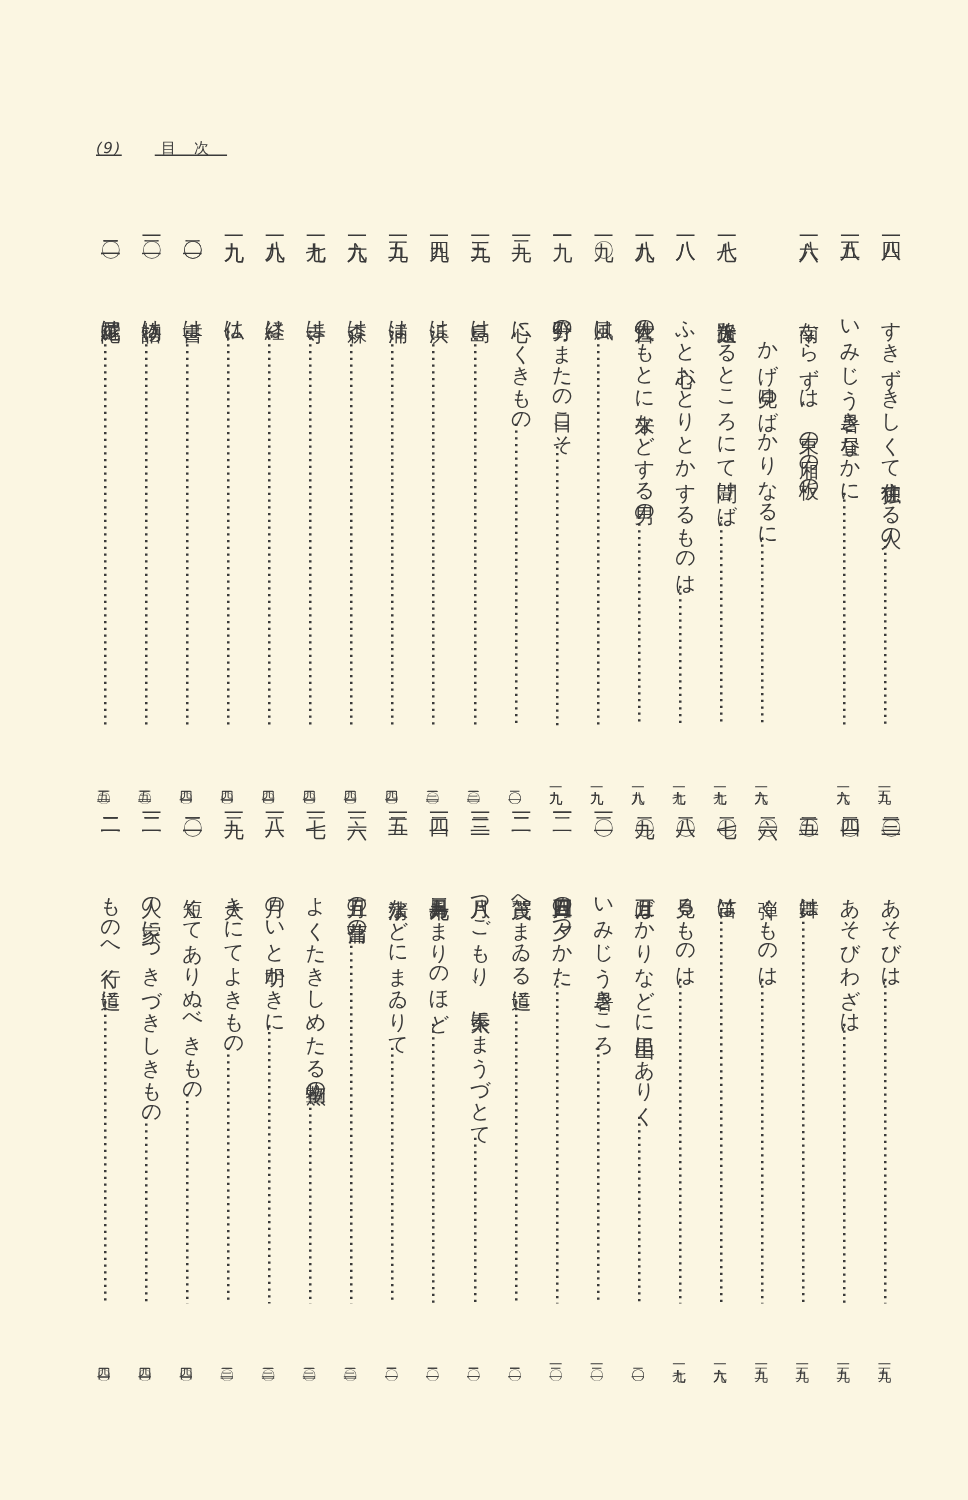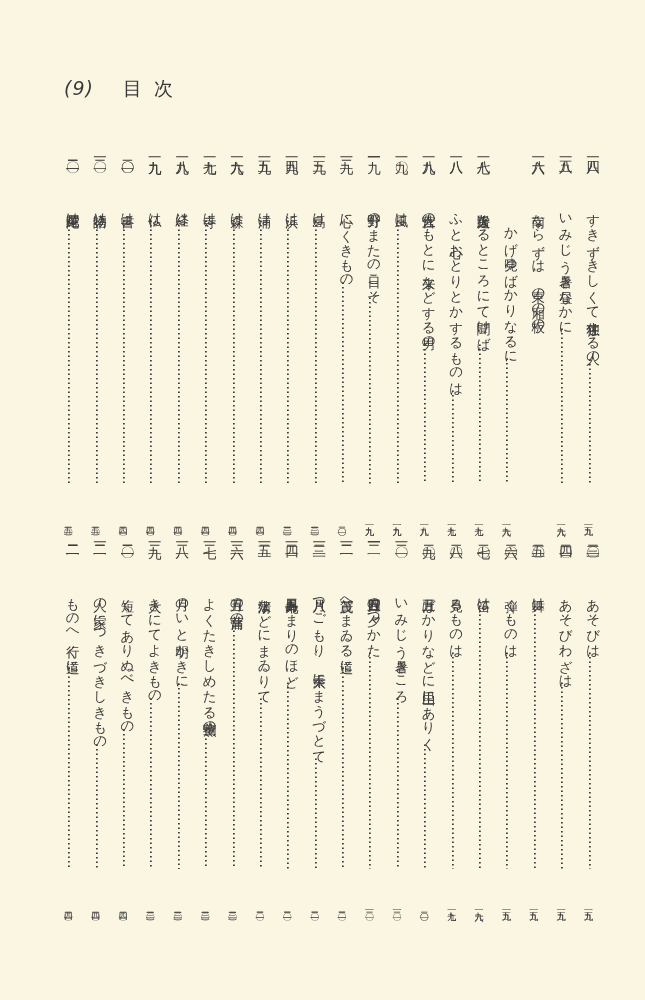--- a/index.html
+++ b/index.html
@@ -1,18 +1,18 @@
 <!DOCTYPE html>
 <html><head>
 <meta charset="utf-8">
 <style>
   html,body{margin:0;padding:0;}
   body{width:645px;height:1000px;background:#fbf6e2;position:relative;overflow:hidden;
        font-family:"DejaVu Sans",sans-serif;color:#3a3a3a;}
-  .header{position:absolute;left:64px;top:76px;font-size:19px;letter-spacing:1px;}
+  .header{position:absolute;left:64px;top:92px;font-size:10px;letter-spacing:1px;text-decoration:underline;}
   .header .pno{font-style:italic;margin-right:22px;}
   .header .ttl{letter-spacing:12px;}
   .block{position:absolute;display:flex;flex-direction:row-reverse;}
   .block.top{top:150px;right:42px;height:370px;}
   .block.bot{top:535px;right:42px;height:370px;}
   .col{width:27.4px;height:100%;position:relative;writing-mode:vertical-rl;font-size:13.5px;line-height:27px;}
   .col .num{position:absolute;top:0;left:4px;}
   .col .title{position:absolute;top:54px;left:4px;bottom:36px;display:flex;}
   .col .title .t{white-space:nowrap;}
   .col .title .dots{flex:1;overflow:hidden;white-space:nowrap;letter-spacing:0;}

